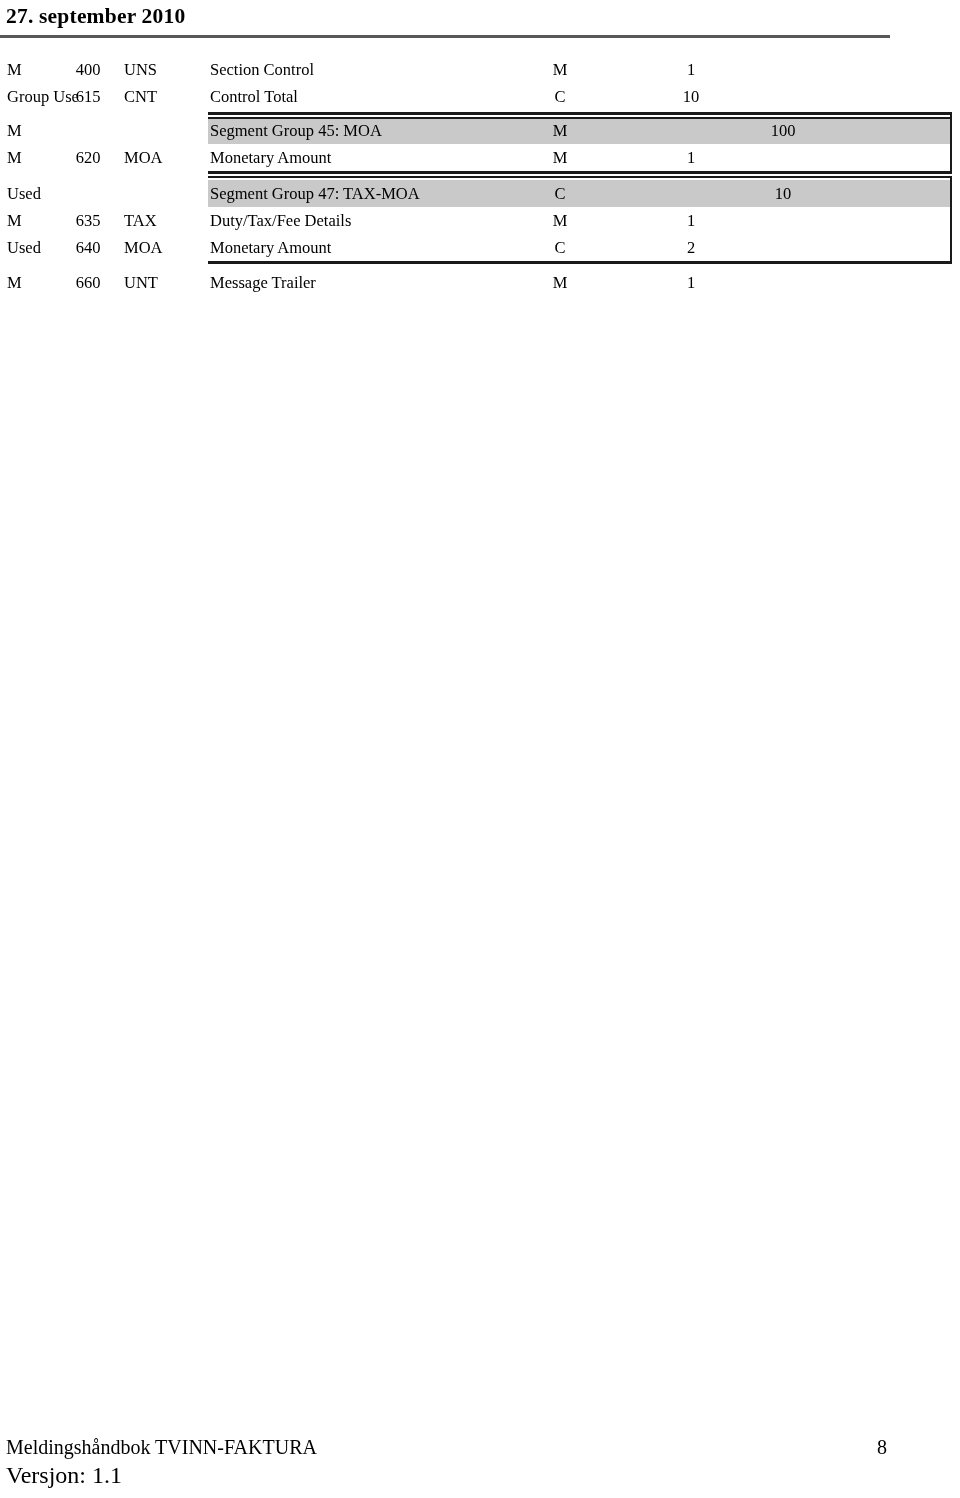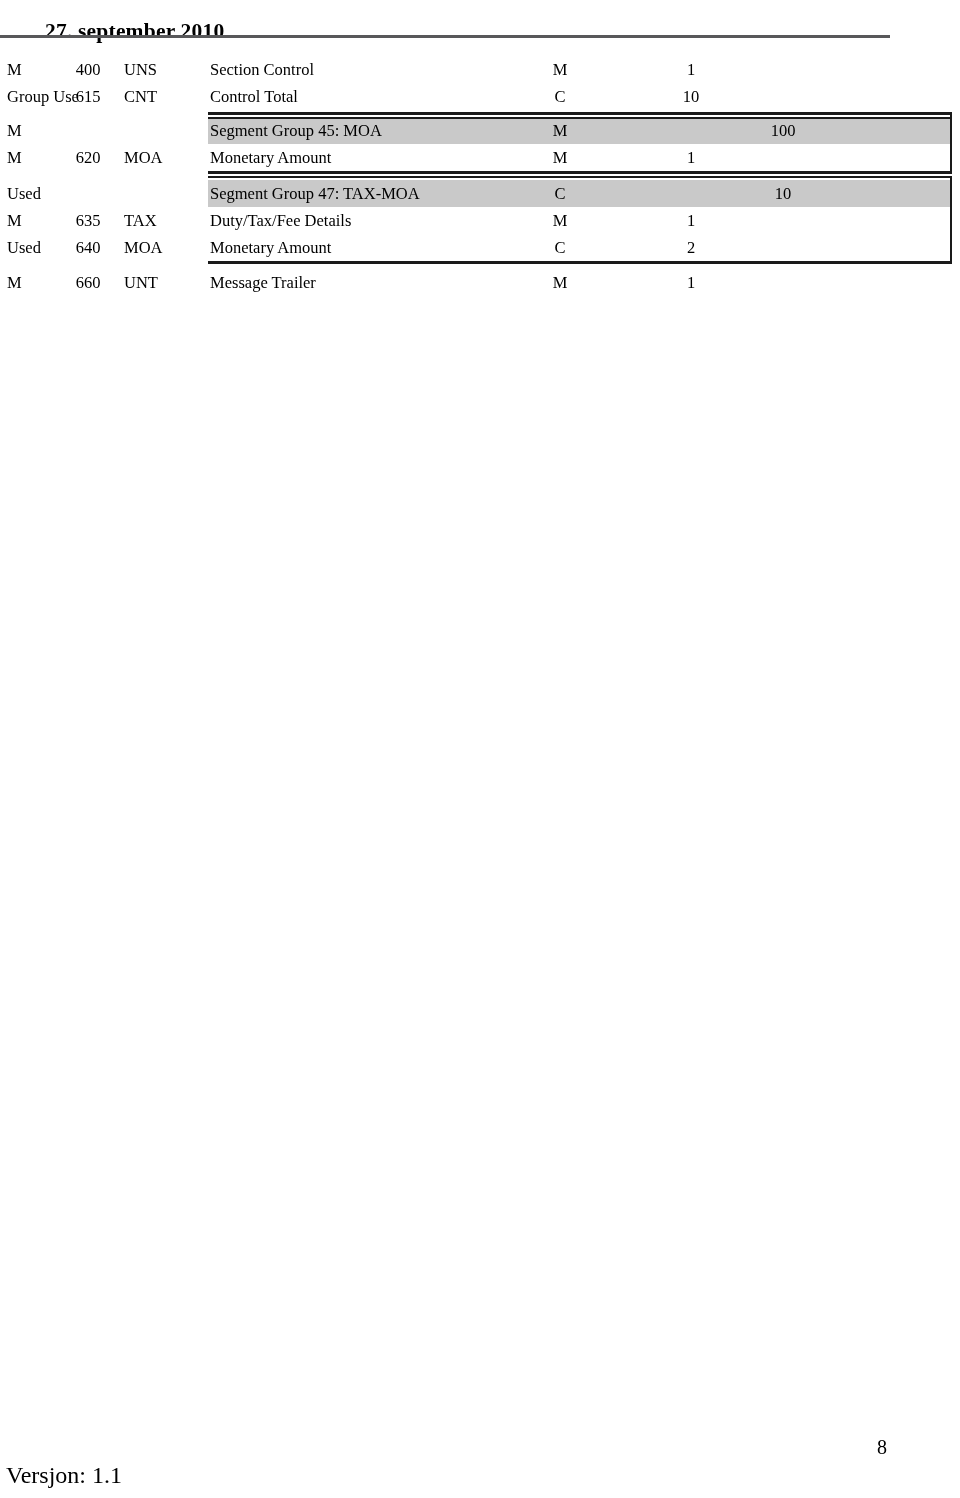--- a/index.html
+++ b/index.html
@@ -20,26 +20,25 @@
   #page-header {
     position: absolute;
     left: 0;
     top: 0;
     width: 960px;
     height: 46px;
   }
   #header-date {
     position: absolute;
     left: 6px;
-    top: 19px;
+    top: 4px;
     font-size: 21.5px;
     font-weight: bold;
     letter-spacing: 0.2px;
     white-space: nowrap;
-    margin-left: 39px;
   }
   #header-rule {
     position: absolute;
     left: 0px;
     top: 35px;
     width: 890px;
     height: 3px;
     background: #58585a;
   }
 
@@ -205,15 +204,16 @@
     <div class="rule thick" style="top: 56px; background: rgb(26, 26, 26);"></div>
     <div class="rule thin" style="top: 61px; background: rgb(26, 26, 26);"></div>
     <div class="rule thick" style="top: 115px; background: rgb(26, 26, 26);"></div>
     <div class="rule thin" style="top: 120px; background: rgb(26, 26, 26);"></div>
     <div class="rule thick" style="top: 205px; background: rgb(26, 26, 26);"></div>
     <div class="vrule" style="top: 58px; height: 58px; left: 950px; background: rgb(26, 26, 26);"></div>
     <div class="vrule" style="top: 122px; height: 85px; left: 950px; background: rgb(26, 26, 26);"></div>
   </div>
 
 <div id="page-footer">
+  <div id="footer-line1">Meldingshåndbok TVINN-FAKTURA</div>
   <div id="footer-line2">Versjon: 1.1</div>
   <div id="footer-pagenum">8</div>
 </div>
 
 </body></html>

